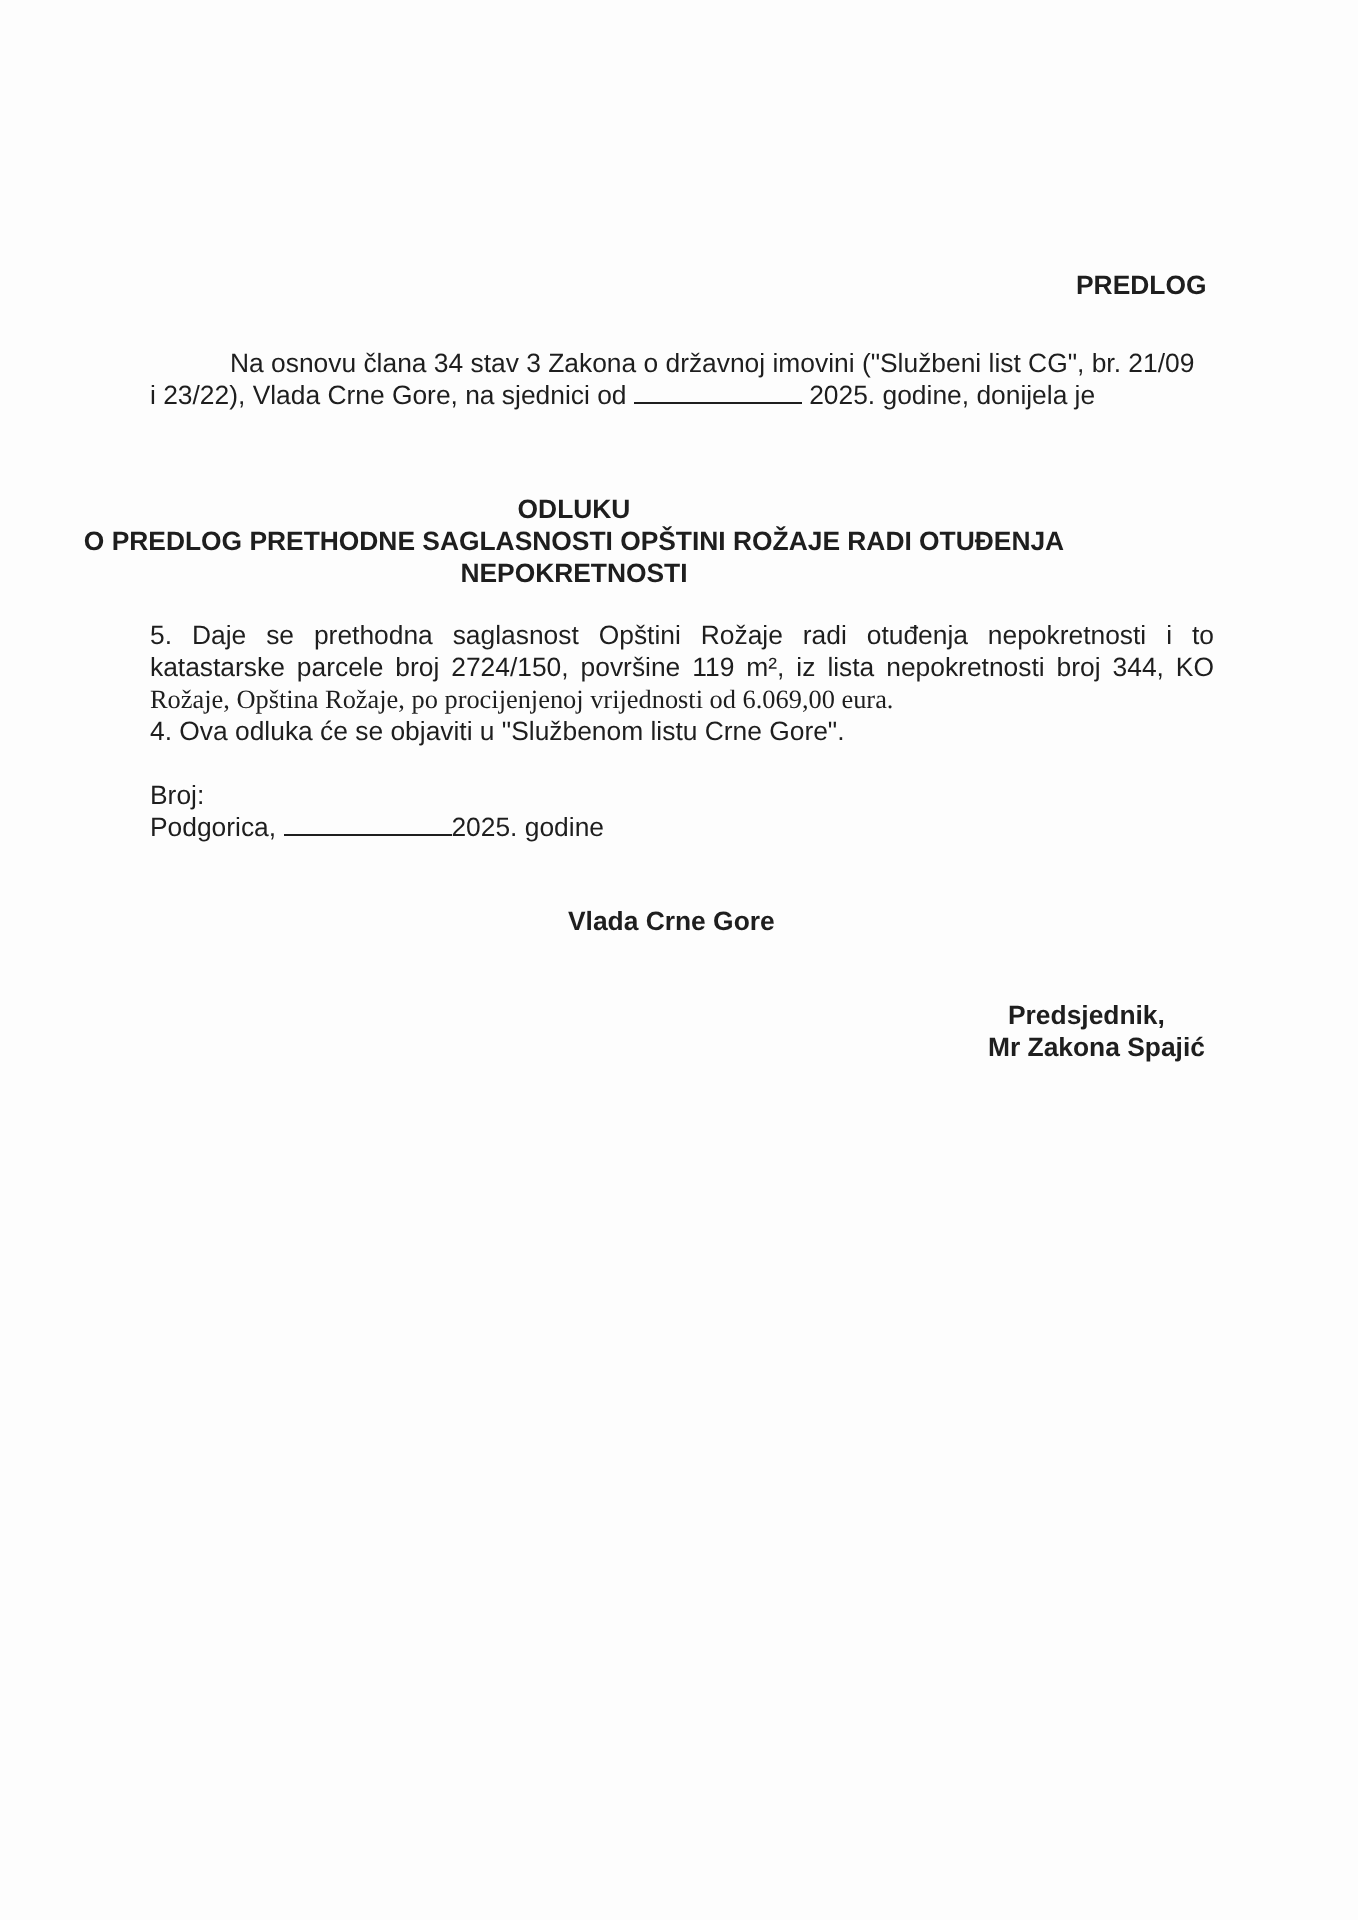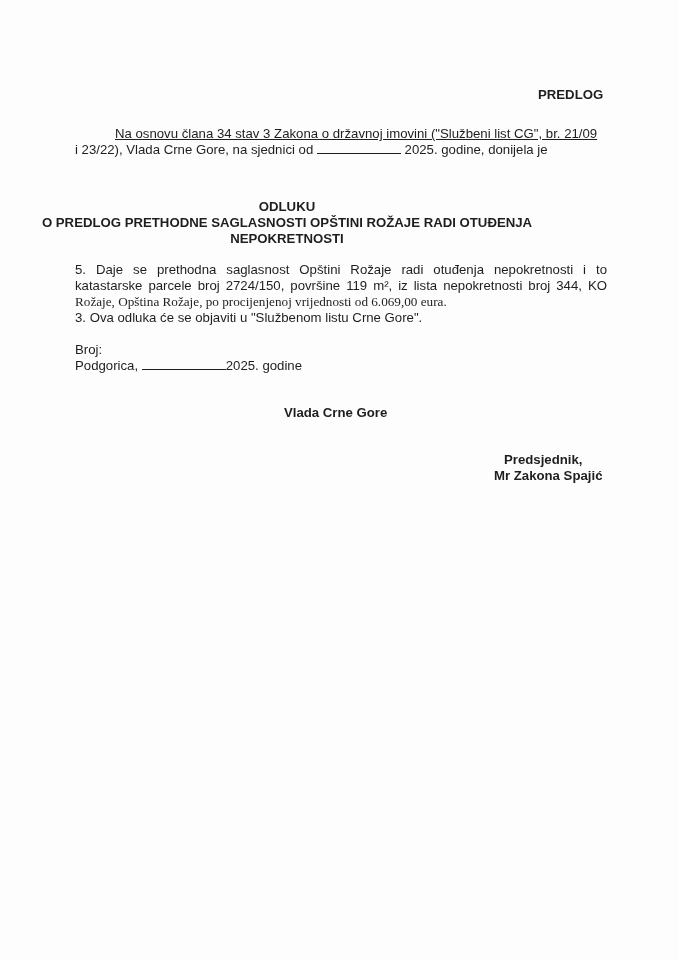--- a/index.html
+++ b/index.html
@@ -1,47 +1,47 @@
 <!DOCTYPE html>
 <html><head>
 <meta charset="utf-8">
 <style>
   html, body { margin: 0; padding: 0; }
   body {
     width: 679px; height: 960px; background: #fdfdfd; position: relative; overflow: hidden;
     font-family: "Liberation Sans", sans-serif; color: #1e1e1e; font-size: 13.2px;
   }
-  .abs { position: absolute; white-space: nowrap; }
+  .abs { position: absolute; white-space: nowrap; margin-top: 48px; }
   .bold { font-weight: bold; }
   .label { left: 75px; }
   .just { text-align: justify; text-align-last: justify; width: 532px; }
   .blank { display: inline-block; width: 84px; border-bottom: 1px solid #1e1e1e; height: 11px; vertical-align: baseline; }
   .blank2 { display: inline-block; width: 84px; border-bottom: 1px solid #1e1e1e; height: 11px; vertical-align: baseline; }
   .center { left: 0; width: 574px; text-align: center; }
 </style>
 </head>
 <body>
 
 <div class="abs bold" style="left:538px; top:87px;">PREDLOG</div>
 
-<div class="abs" style="left:115px; top:126px;text-decoration:underline;">Na osnovu člana 34 stav 3 Zakona o državnoj imovini ("Službeni list CG", br. 21/09</div>
+<div class="abs" style="left:115px; top:126px;">Na osnovu člana 34 stav 3 Zakona o državnoj imovini ("Službeni list CG", br. 21/09</div>
 <div class="abs" style="left:75px; top:142px;">
   <span>i 23/22), Vlada Crne Gore, na sjednici od</span>
   <span class="blank"></span>
   <span>2025. godine, donijela je</span>
 </div>
 
 <div class="abs bold center" style="top:199px;">ODLUKU</div>
 <div class="abs bold center" style="top:215px;">O PREDLOG PRETHODNE SAGLASNOSTI OPŠTINI ROŽAJE RADI OTUĐENJA</div>
 <div class="abs bold center" style="top:231px;">NEPOKRETNOSTI</div>
 
 <div class="abs just label" style="top:262px;">5. Daje se prethodna saglasnost Opštini Rožaje radi otuđenja nepokretnosti i to</div>
 <div class="abs just label" style="top:278px;">katastarske parcele broj 2724/150, površine 119 m², iz lista nepokretnosti broj 344, KO</div>
 <div class="abs label" style="top:294px;font-family:Liberation Serif, serif;">Rožaje, Opština Rožaje, po procijenjenoj vrijednosti od 6.069,00 eura.</div>
-<div class="abs label" style="top:310px;">3. Ova odluka će se objaviti u "Službenom listu Crne Gore".</div>
+<div class="abs label" style="top:310px;">4. Ova odluka će se objaviti u "Službenom listu Crne Gore".</div>
 
 <div class="abs label" style="top:342px;">Broj:</div>
 <div class="abs label" style="top:358px;">
   <span>Podgorica,</span>
   <span class="blank2"></span><span>2025. godine</span>
 </div>
 
 <div class="abs bold" style="left:284px; top:405px;">Vlada Crne Gore</div>
 
 <div class="abs bold" style="left:504px; top:452px;">Predsjednik,</div>

